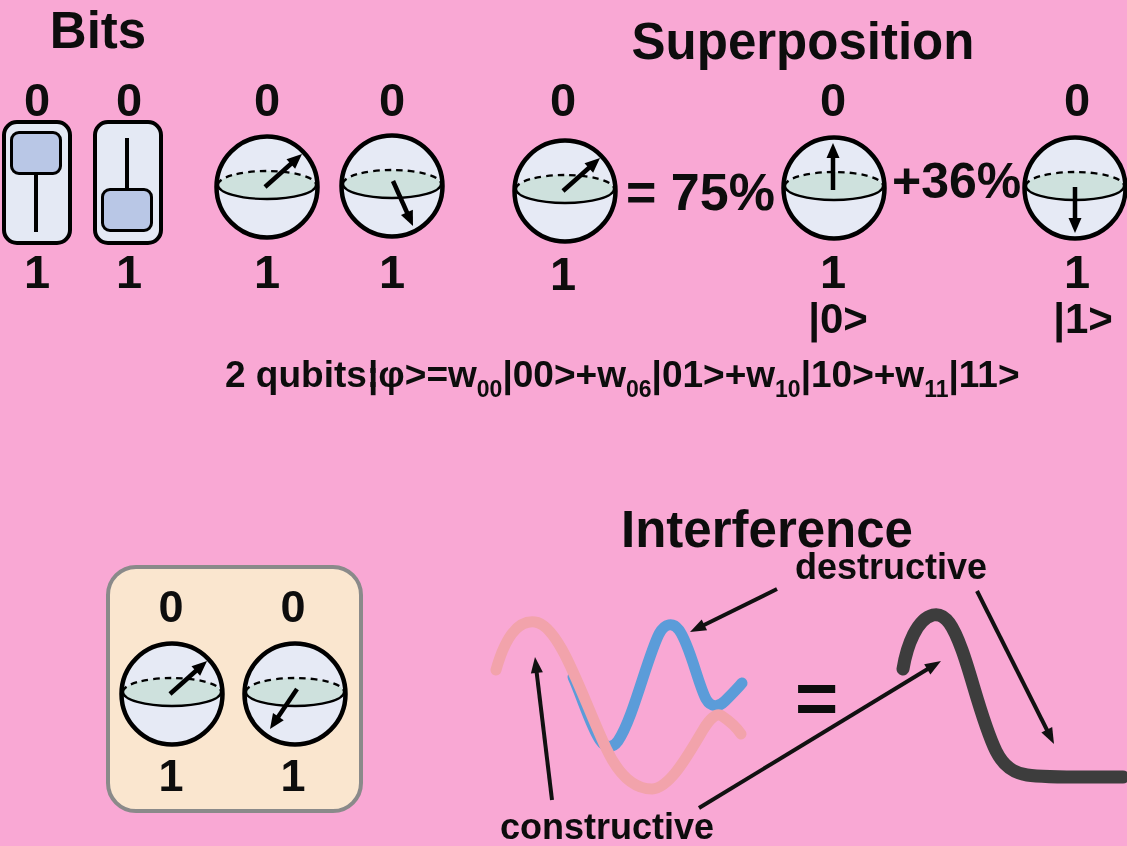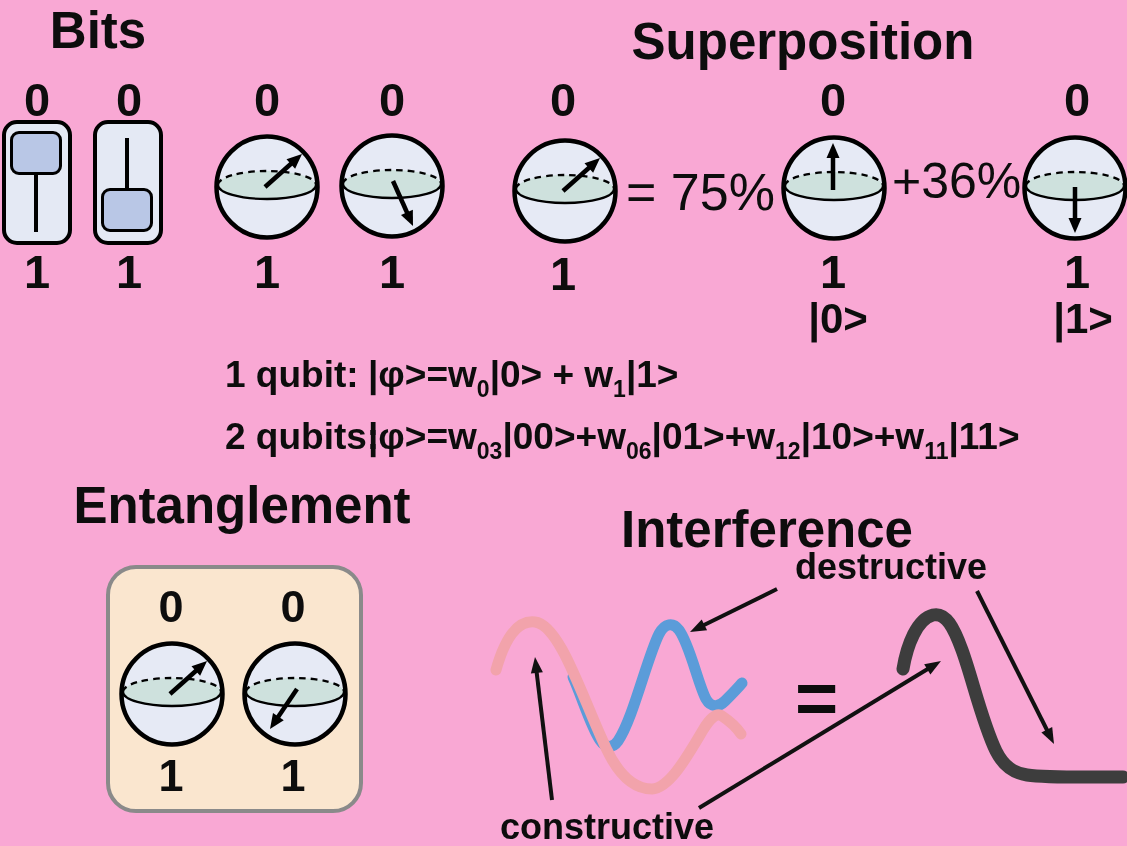--- a/index.html
+++ b/index.html
@@ -11,21 +11,21 @@
     position:absolute;transform:translateX(-50%);font-size:51px;font-weight:600;
     line-height:1;white-space:nowrap;
   }
   .lbl{
     position:absolute;width:90px;margin-left:-45px;text-align:center;
     font-size:47px;font-weight:600;line-height:1;
   }
   .ket{font-size:42px;}
   .entlbl{font-size:45px;}
   .pct{
-    position:absolute;font-size:52px;font-weight:400;line-height:1;white-space:nowrap;text-align:right;
+    position:absolute;font-size:52px;font-weight:700;line-height:1;white-space:nowrap;text-align:right;
   }
   .pct25{font-size:50px;}
   .switch{
     position:absolute;width:70px;height:125px;box-sizing:border-box;
     border:4px solid #000;border-radius:15px;background:#e4e9f4;
   }
   .knob{
     position:absolute;left:4px;width:52px;height:44px;box-sizing:border-box;
     border:3px solid #000;border-radius:9px;background:#b9c7e6;
   }
@@ -52,21 +52,20 @@
   .arr{stroke:#111;stroke-width:4;}
   .arrhead{fill:#111;stroke:none;}
 </style>
 </head>
 <body>
 
 <div class="canvas">
 
   <div class="heading" style="left:98px;top:5px;">Bits</div>
   <div class="heading" style="left:803px;top:9px;margin-top:7px;">Superposition</div>
-  <div class="heading" style="left:242px;top:480px;">Entanglement</div>
   <div class="heading" style="left:767px;top:480px;margin-top:24px;">Interference</div>
 
   <div class="switch" style="left:2px;top:120px;">
     <div class="knob" style="top:7px;"></div>
     <div class="track" style="top:50px;height:58px;"></div>
   </div>
   <div class="switch" style="left:93px;top:120px;">
     <div class="knob" style="top:64px;"></div>
     <div class="track" style="top:14px;height:52px;"></div>
   </div>
@@ -128,22 +127,21 @@
   <div class="lbl" style="left:563px;top:76px;">0</div>
   <div class="lbl" style="left:833px;top:76px;">0</div>
   <div class="lbl" style="left:1077px;top:76px;">0</div>
   <div class="lbl" style="left:563px;top:250px;">1</div>
   <div class="lbl" style="left:833px;top:248px;">1</div>
   <div class="lbl" style="left:1077px;top:248px;">1</div>
   <div class="lbl ket" style="left:838px;top:298px;">|0&gt;</div>
   <div class="lbl ket" style="left:1083px;top:298px;">|1&gt;</div>
 
   <div class="eq">
-      <div class="eq-line"><span class="eq-label">1 qubit:</span><span class="eq-formula"><span>|φ&gt;=w</span><span class="sub">0</span><span>|0&gt; + w</span><span class="sub">1</span><span>|1&gt;</span></span></div>
-      <div class="eq-line"><span class="eq-label">2 qubits:</span><span class="eq-formula"><span>|φ&gt;=w</span><span class="sub">03</span><span>|00&gt;+w</span><span class="sub">06</span><span>|01&gt;+w</span><span class="sub">12</span><span>|10&gt;+w</span><span class="sub">11</span><span>|11&gt;</span></span></div>
+      <div class="eq-line"><span class="eq-label">2 qubits:</span><span class="eq-formula"><span>|φ&gt;=w</span><span class="sub">00</span><span>|00&gt;+w</span><span class="sub">06</span><span>|01&gt;+w</span><span class="sub">10</span><span>|10&gt;+w</span><span class="sub">11</span><span>|11&gt;</span></span></div>
     </div>
 
   <div class="entbox"></div>
   <svg class="sphere" style="left:117px;top:639px;" viewBox="0 0 110 110">
       <circle cx="55" cy="55" r="50.5" fill="#e6eaf5" stroke="#000000" stroke-width="4.5"></circle>
       <ellipse cx="55" cy="53" rx="49" ry="14" fill="#cee1dd"></ellipse>
       <path d="M6,53 A49,14 0 0 0 104,53" fill="none" stroke="#000000" stroke-width="2.3"></path>
       <path d="M6,53 A49,14 0 0 1 104,53" fill="none" stroke="#000000" stroke-width="2.3" stroke-dasharray="6.5,5"></path>
       <line x1="53" y1="55" x2="83.2833410897834" y2="27.990533622625616" stroke="#000" stroke-width="4.5"></line>
       <polygon points="90,22 83.13206498820195,36.83514302842134 74.47907197774272,27.1333023803307" fill="#000"></polygon>

